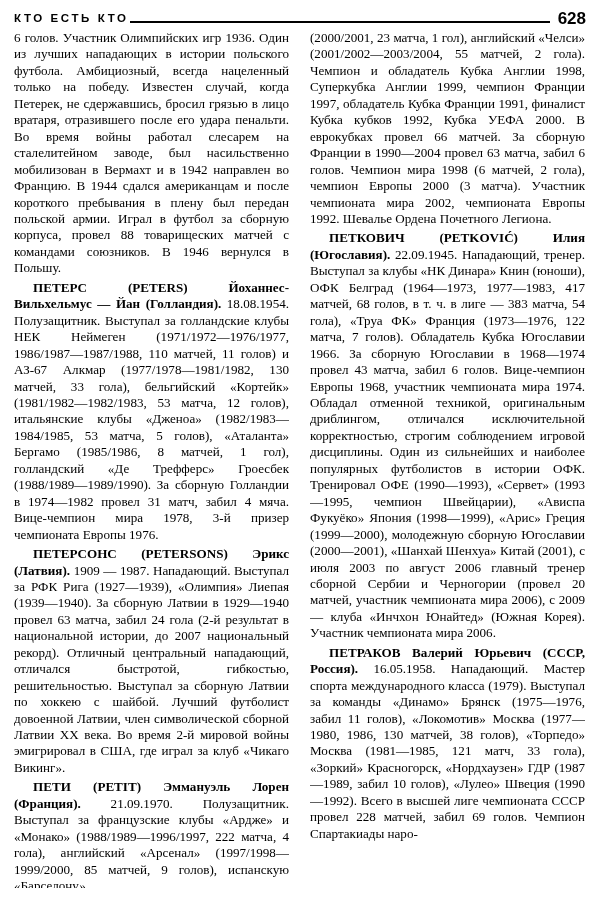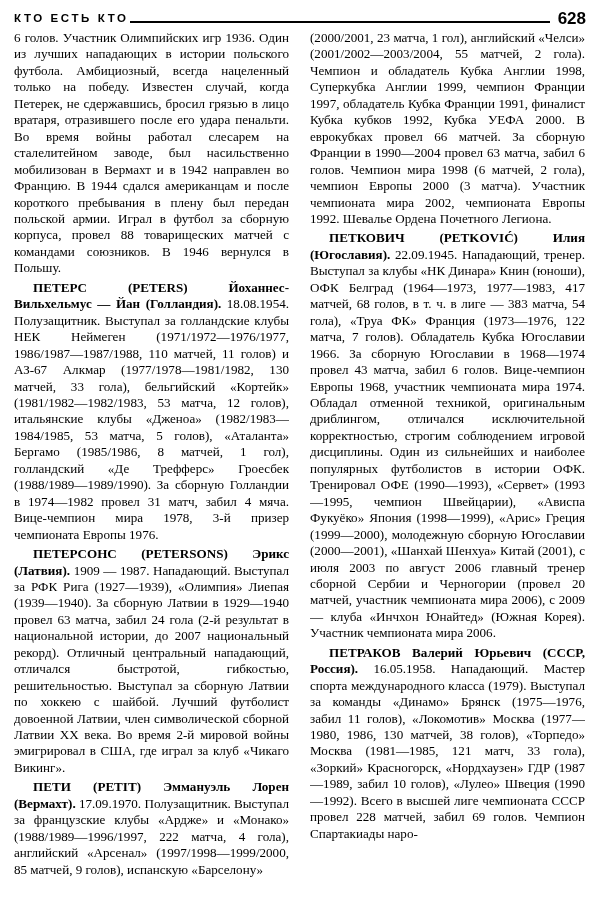--- a/index.html
+++ b/index.html
@@ -122,21 +122,21 @@
 
       <p class="para indent entry">
         <span class="nm">ПЕТЕРС (PETERS) Йоханнес-Вильхельмус — Йан (Голландия).</span><span> 18.08.1954. Полузащитник. Выступал за голландские клубы НЕК Неймеген (1971/1972—1976/1977, 1986/1987—1987/1988, 110 матчей, 11 голов) и АЗ-67 Алкмар (1977/1978—1981/1982, 130 матчей, 33 гола), бельгийский «Кортейк» (1981/1982—1982/1983, 53 матча, 12 голов), итальянские клубы «Дженоа» (1982/1983—1984/1985, 53 матча, 5 голов), «Аталанта» Бергамо (1985/1986, 8 матчей, 1 гол), голландский «Де Трефферс» Гроесбек (1988/1989—1989/1990). За сборную Голландии в 1974—1982 провел 31 матч, забил 4 мяча. Вице-чемпион мира 1978, 3-й призер чемпионата Европы 1976.</span>
       </p>
 
       <p class="para indent entry">
         <span class="nm">ПЕТЕРСОНС (PETERSONS) Эрикс (Латвия).</span><span> 1909 — 1987. Нападающий. Выступал за РФК Рига (1927—1939), «Олимпия» Лиепая (1939—1940). За сборную Латвии в 1929—1940 провел 63 матча, забил 24 гола (2-й результат в национальной истории, до 2007 национальный рекорд). Отличный центральный нападающий, отличался быстротой, гибкостью, решительностью. Выступал за сборную Латвии по хоккею с шайбой. Лучший футболист довоенной Латвии, член символической сборной Латвии XX века. Во время 2-й мировой войны эмигрировал в США, где играл за клуб «Чикаго Викинг».</span>
       </p>
 
       <p class="para indent entry">
-        <span class="nm">ПЕТИ (PETIT) Эммануэль Лорен (Вермахт).</span><span> 17.09.1970. Полузащитник. Выступал за французские клубы «Ардже» и «Монако» (1988/1989—1996/1997, 222 матча, 4 гола), английский «Арсенал» (1997/1998—1999/2000, 85 матчей, 9 голов), испанскую «Барселону»</span>
+        <span class="nm">ПЕТИ (PETIT) Эммануэль Лорен (Франция).</span><span> 21.09.1970. Полузащитник. Выступал за французские клубы «Ардже» и «Монако» (1988/1989—1996/1997, 222 матча, 4 гола), английский «Арсенал» (1997/1998—1999/2000, 85 матчей, 9 голов), испанскую «Барселону»</span>
       </p>
 
     </div>
 
     <div class="col">
 
       <p class="para">
         <span>(2000/2001, 23 матча, 1 гол), английский «Челси» (2001/2002—2003/2004, 55 матчей, 2 гола). Чемпион и обладатель Кубка Англии 1998, Суперкубка Англии 1999, чемпион Франции 1997, обладатель Кубка Франции 1991, финалист Кубка кубков 1992, Кубка УЕФА 2000. В еврокубках провел 66 матчей. За сборную Франции в 1990—2004 провел 63 матча, забил 6 голов. Чемпион мира 1998 (6 матчей, 2 гола), чемпион Европы 2000 (3 матча). Участник чемпионата мира 2002, чемпионата Европы 1992. Шевалье Ордена Почетного Легиона.</span>
       </p>
 

